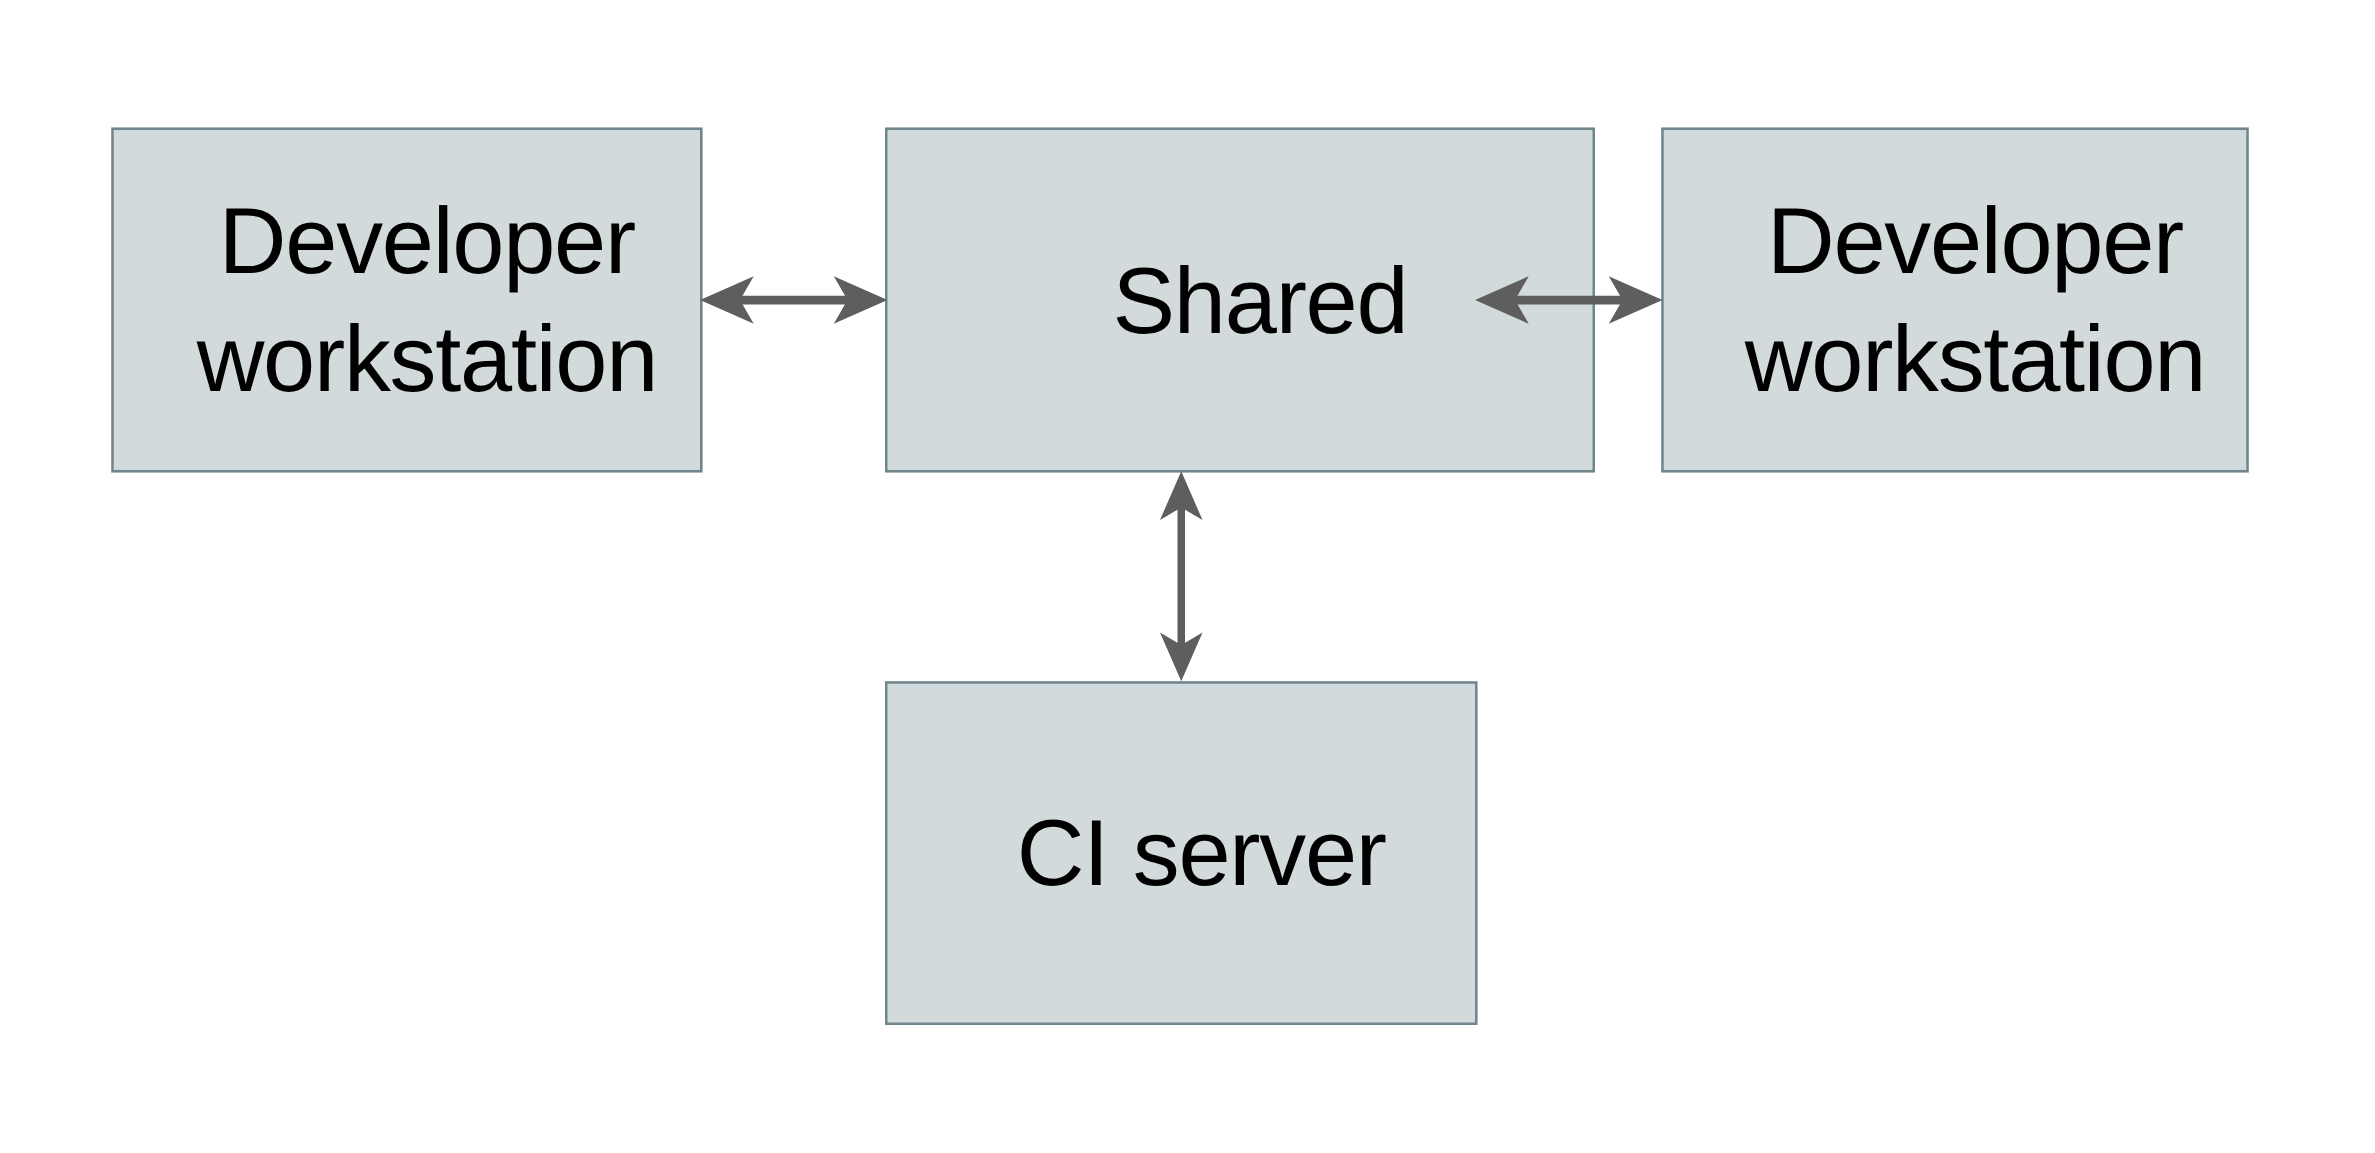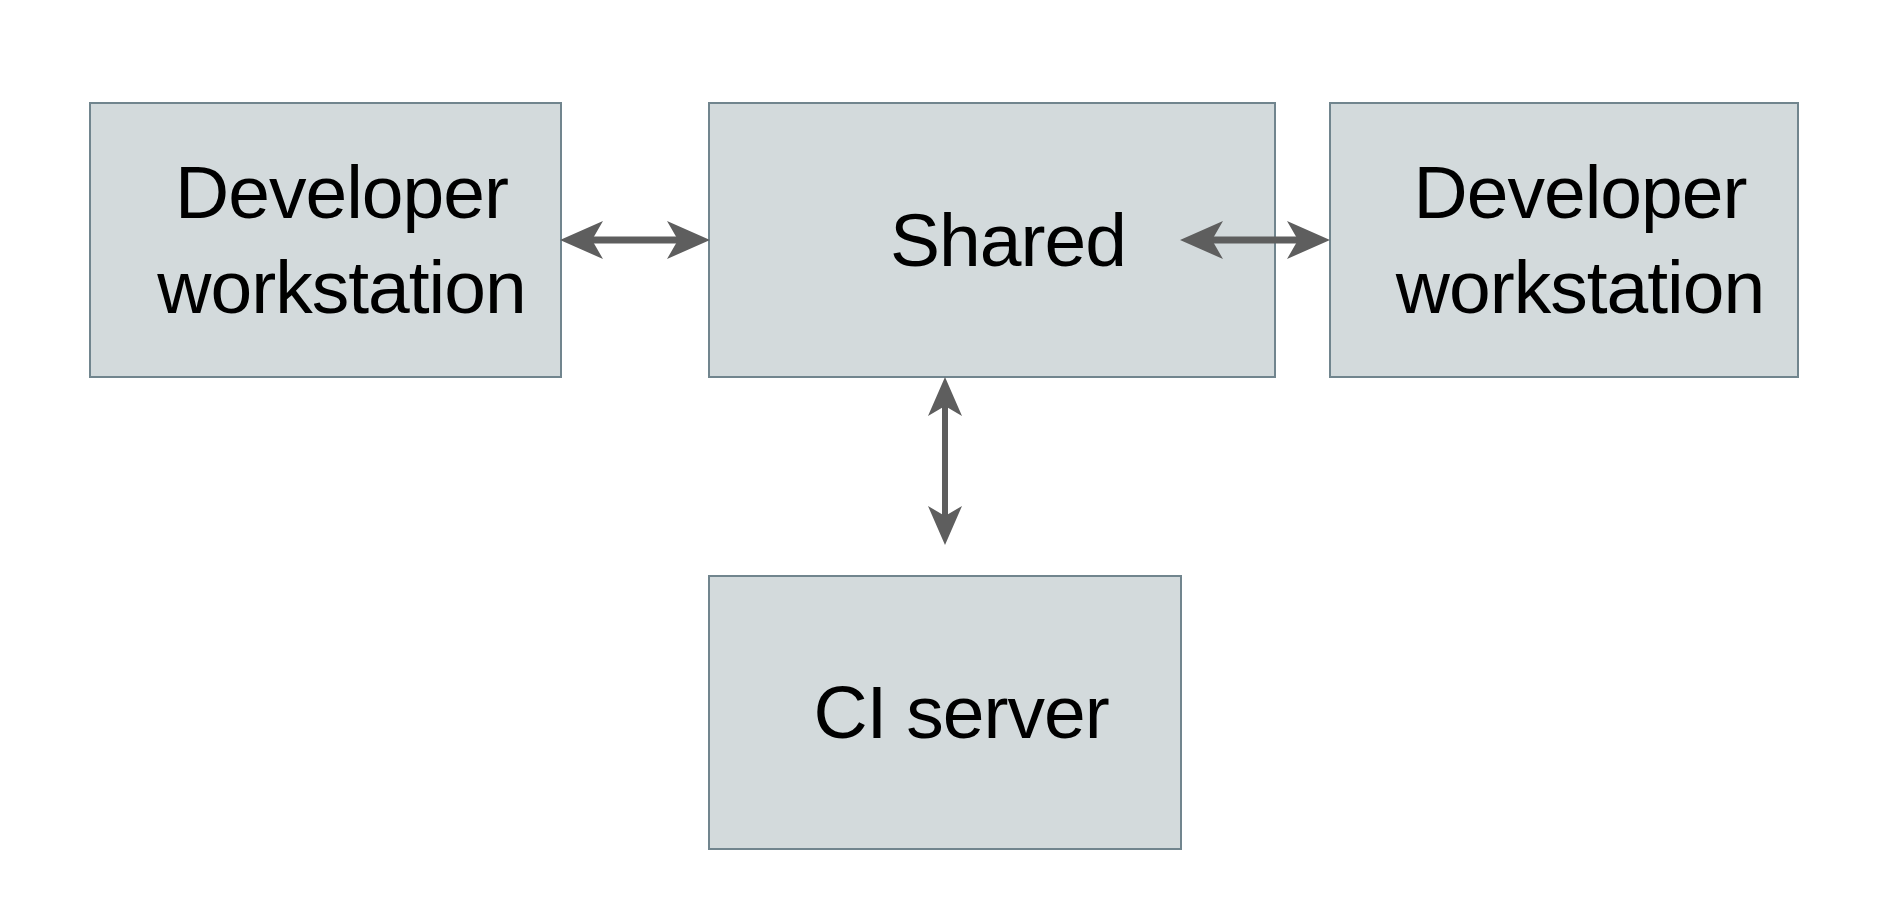--- a/index.html
+++ b/index.html
@@ -28,21 +28,21 @@
     color: var(--text, #000000);
     font-size: 75px;
     line-height: 95px;
     letter-spacing: -1px;
     padding-left: 32px;
   }
   .node span { display: block; white-space: nowrap; }
   #node-dev-left   { left: 89px;   top: 102px; width: 473px; height: 276px; }
   #node-shared     { left: 708px;  top: 102px; width: 568px; height: 276px; }
   #node-dev-right  { left: 1329px; top: 102px; width: 470px; height: 276px; }
-  #node-ci         { left: 708px;  top: 545px; width: 474px; height: 275px; margin-top: 30px; }
+  #node-ci         { left: 708px;  top: 545px; width: 474px; height: 275px; }
 
   .arrow { position: absolute; display: block; }
   #arrow-left     { left: 560px;  top: 216px; }
   #arrow-right    { left: 1180px; top: 216px; }
   #arrow-vertical { left: 921px;  top: 377px; }
   .arrow polygon { fill: var(--arrow, #5e5e5e); }
   .arrow line { stroke: var(--arrow, #5e5e5e); }
 </style>
 </head>
 <body>

